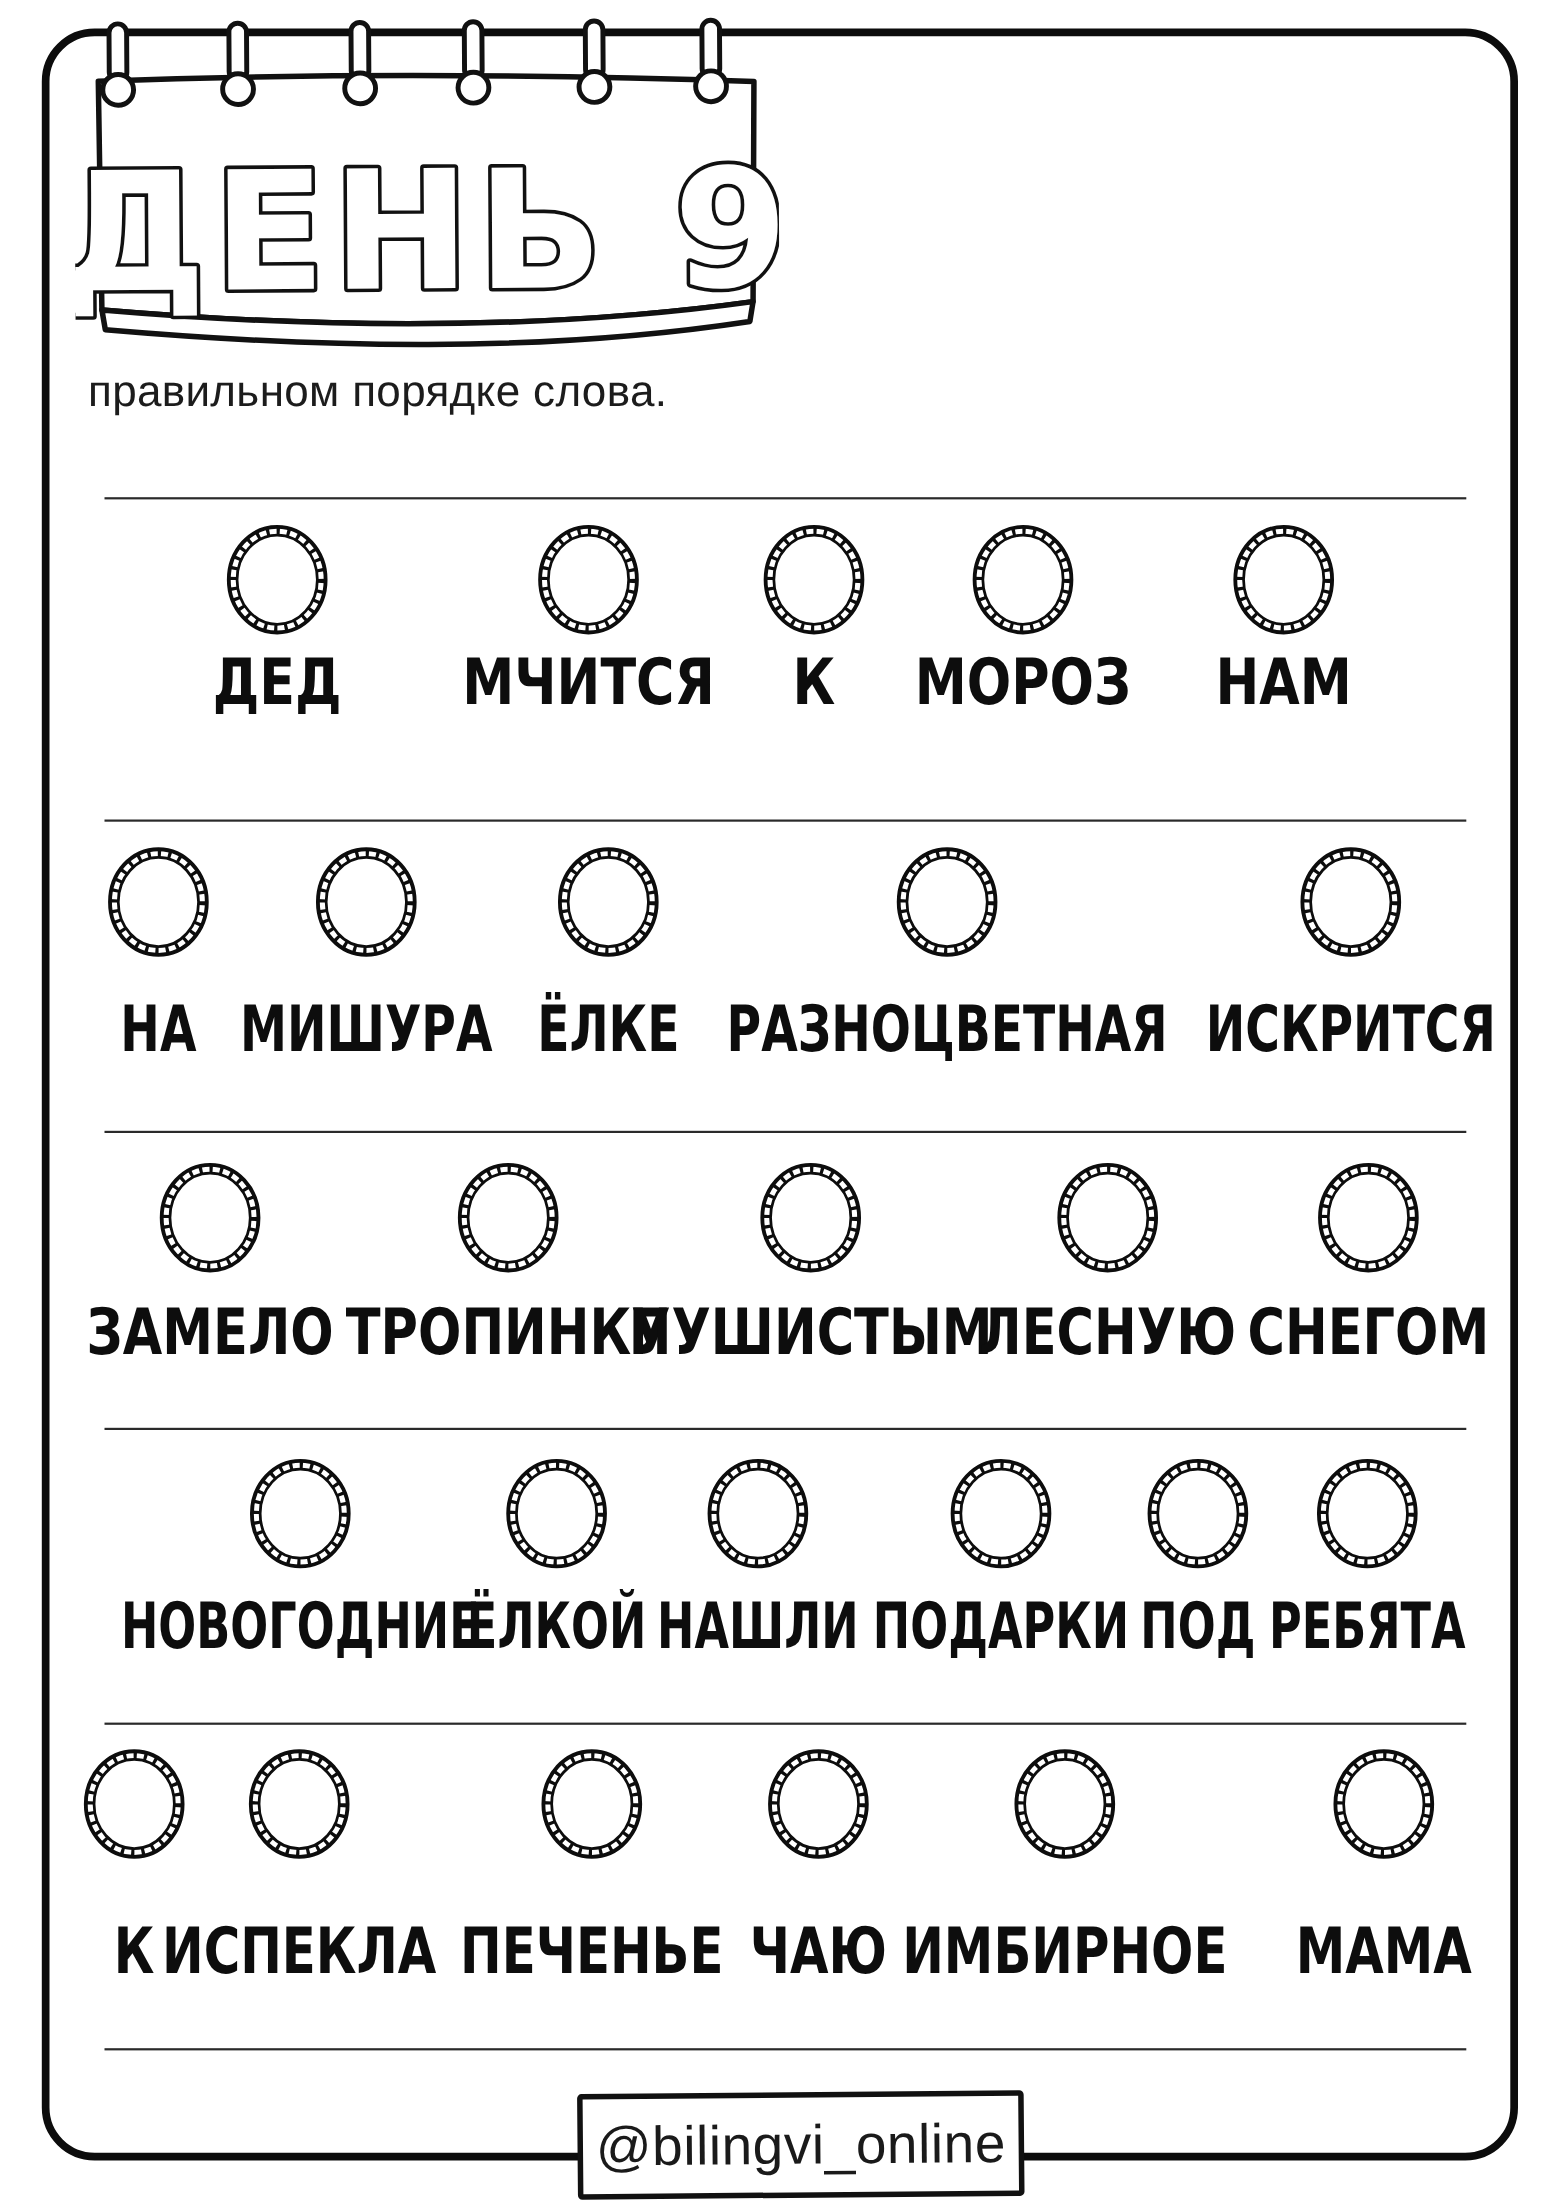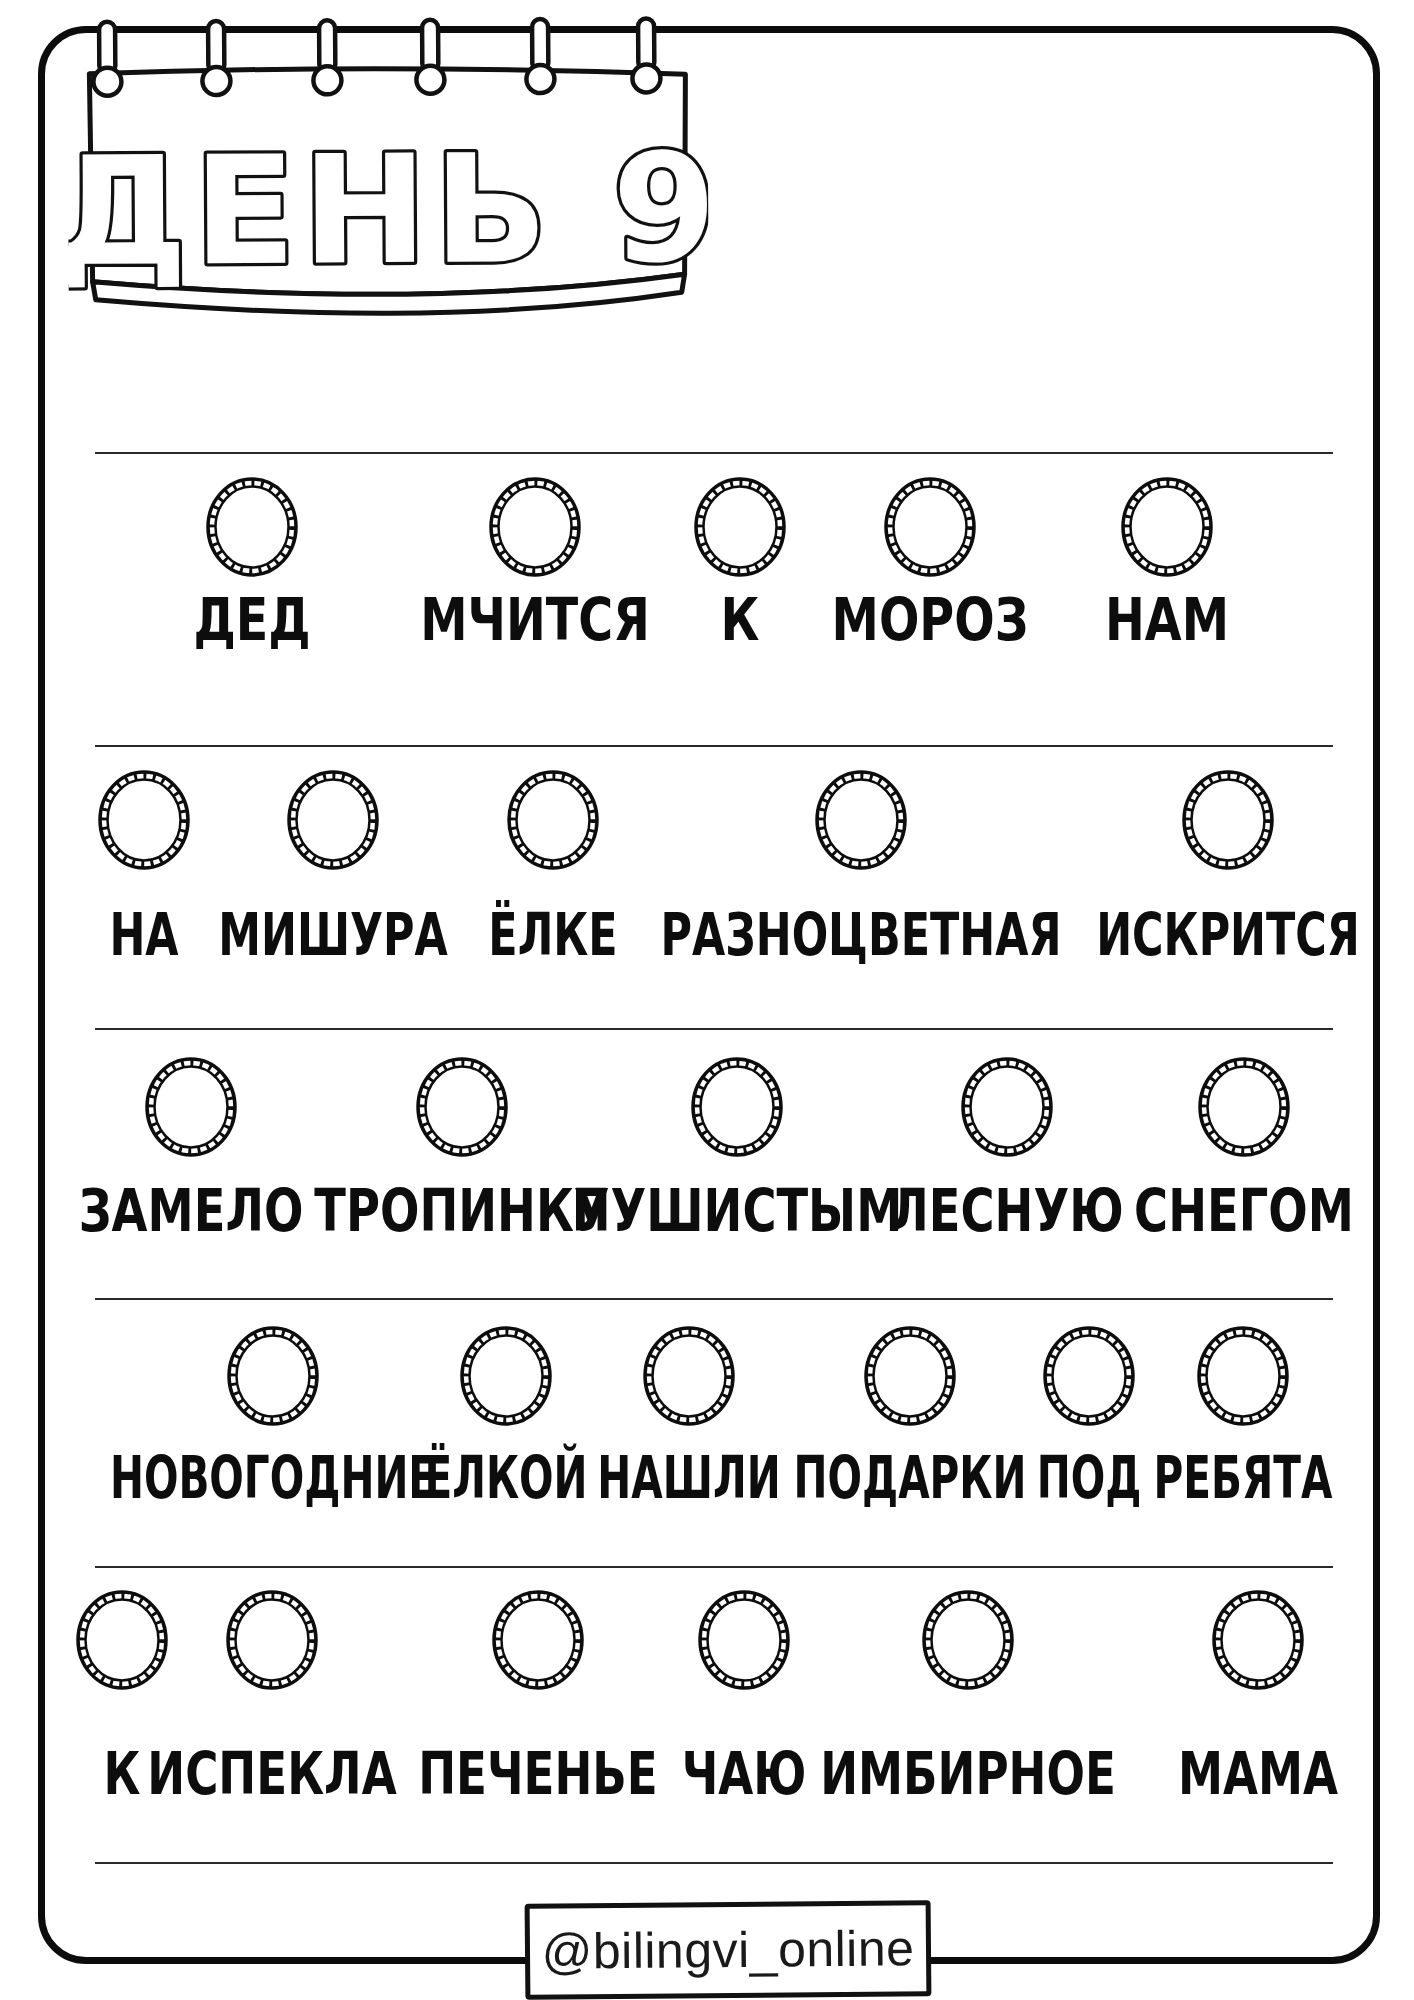--- a/index.html
+++ b/index.html
@@ -67,20 +67,21 @@
     <g>
         <rect x="571" y="6" width="16" height="52" rx="8"></rect>
         <circle cx="579" cy="66" r="14"></circle>
       </g>
   </g>
 
   <text x="320" y="248" text-anchor="middle" font-family="DejaVu Sans, sans-serif" font-size="150" font-weight="bold" fill="#ffffff" stroke="#111" stroke-width="6.5" paint-order="stroke" stroke-linejoin="round" letter-spacing="6">ДЕНЬ 9</text>
 </svg>
 
 <div class="instruction">
+  <div>правильном порядке слова.</div>
 </div>
 
 <div id="rows-container">
     <div class="rule" style="top: 452px;"></div>
     <div class="circle" style="left: 204px; top: 475px;"><svg width="96" height="104" viewBox="0 0 96 104">
         <ellipse cx="48" cy="52" rx="44" ry="48" fill="#fff" stroke="#0d0d0d" stroke-width="3.5"></ellipse>
         <ellipse cx="48" cy="52" rx="40.5" ry="44.5" fill="none" stroke="#0d0d0d" stroke-width="8" stroke-dasharray="3 6.5"></ellipse>
         <ellipse cx="48" cy="52" rx="36.5" ry="40.5" fill="#fff" stroke="#0d0d0d" stroke-width="2.5"></ellipse>
       </svg></div>
     <span class="word" style="left: 252px; top: 586px; transform: translateX(-50%) scaleX(0.82);">ДЕД</span>

